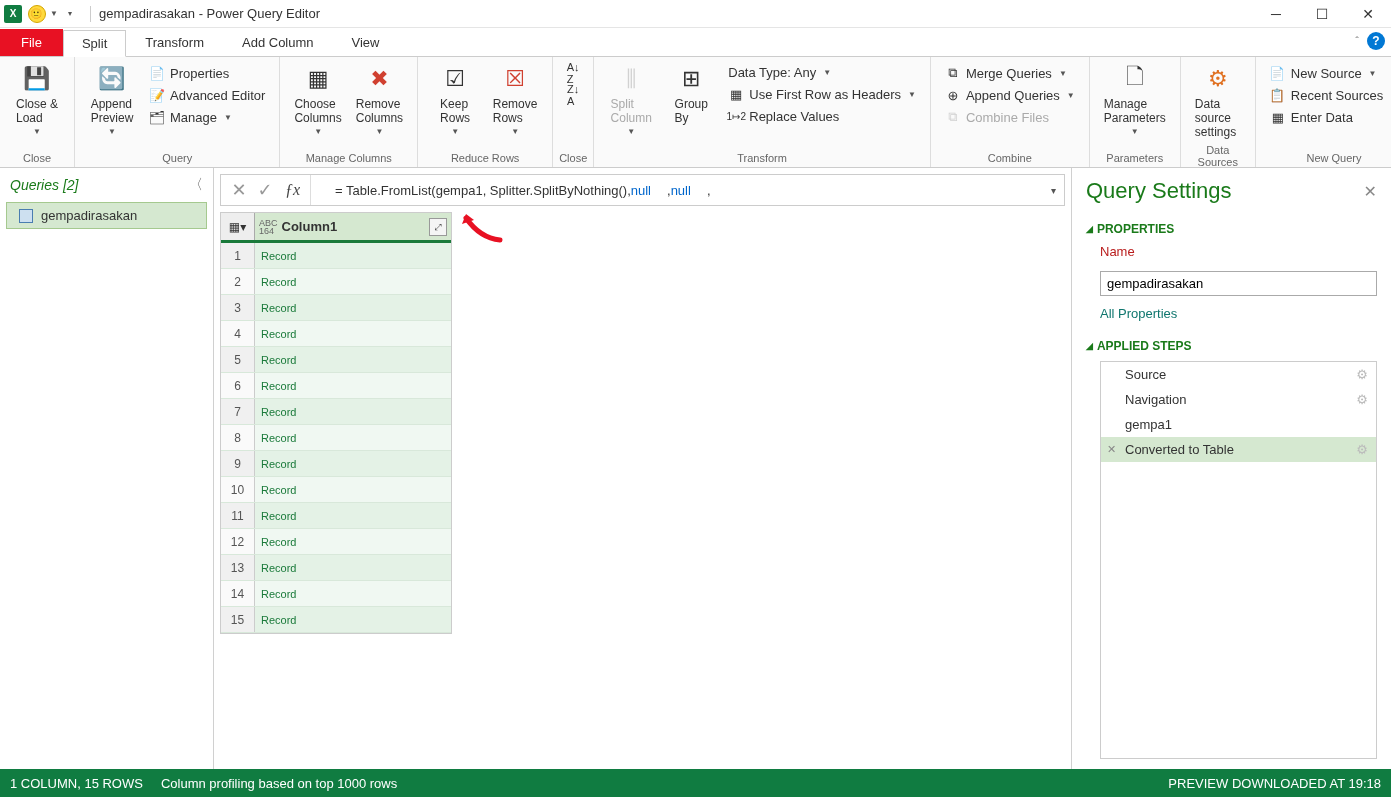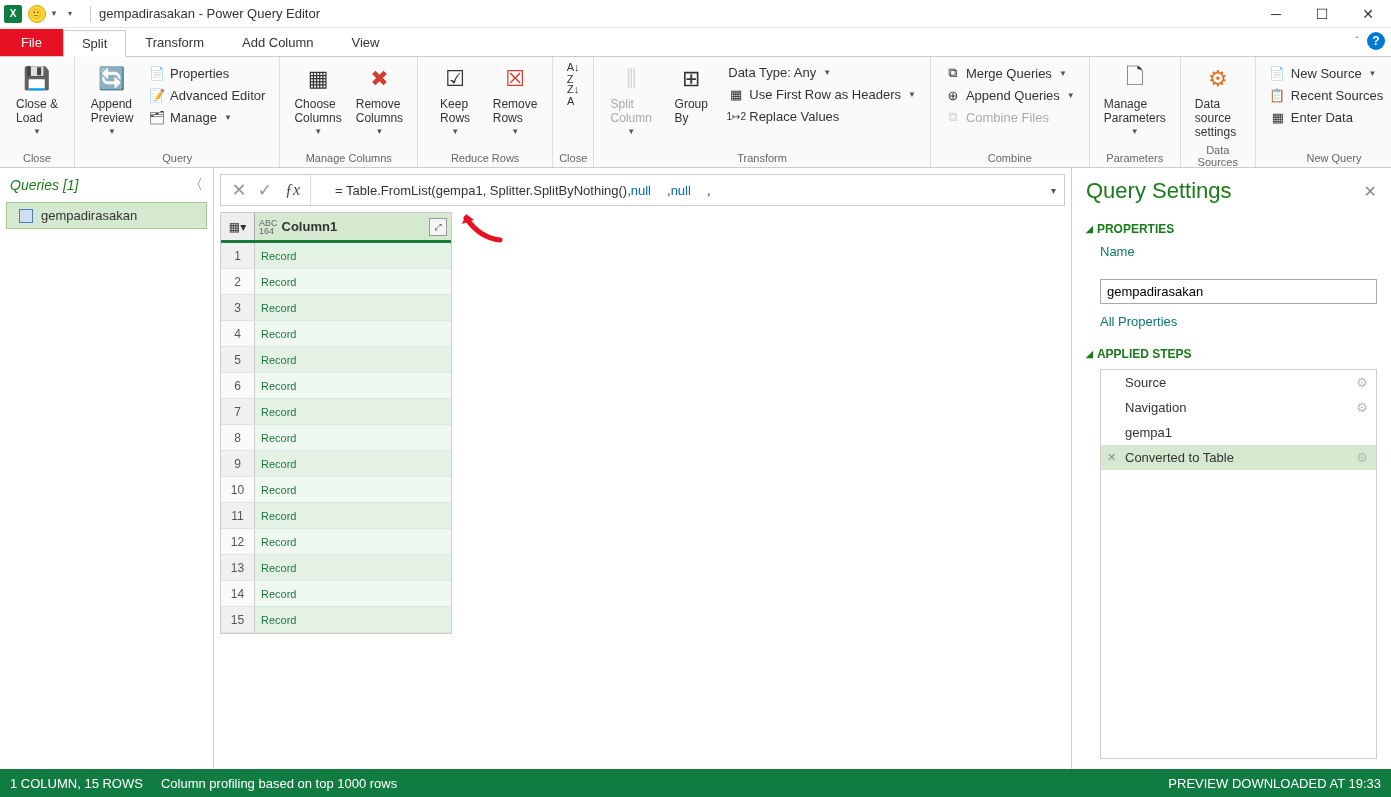--- a/index.html
+++ b/index.html
@@ -70,21 +70,21 @@
 .datagrid .drow:nth-child(even) .cell { background:#f0f8f2;}
 .datagrid .drow:nth-child(even) .rn { background:#fafafa;}
 
 .red-arrow { position:absolute; left:246px; top:44px; pointer-events:none;}
 
 .rightpane { width:320px; border-left:1px solid #d0d0d0; padding:10px 14px; display:flex; flex-direction:column;}
 .rightpane .rtitle { font-size:22px; font-weight:300; color:#1a7a1a; display:flex; justify-content:space-between; align-items:center; font-family:"Segoe UI Light","Segoe UI"; margin-bottom:18px;}
 .rightpane .rtitle .x { font-size:16px; color:#888; cursor:pointer; font-weight:normal;}
 .rightpane .section { font-size:12px; font-weight:bold; color:#1a7a1a; margin-bottom:8px; display:flex; align-items:center; gap:4px;}
 .rightpane .section .tri { font-size:9px;}
-.rightpane .plabel { font-size:13px; color:#0f766e; margin-bottom:20px; padding-left:14px;}
+.rightpane .plabel { font-size:13px; color:#b91c1c; margin-bottom:12px; padding-left:14px;}
 .rightpane input[type=text]{ width:calc(100% - 14px); margin-left:14px; padding:4px 6px; border:1px solid #aaa; font-size:13px; margin-bottom:10px;}
 .rightpane .link { color:#0f766e; font-size:13px; padding-left:14px; cursor:pointer; margin-bottom:18px;}
 .rightpane .steps { border:1px solid #ccc; margin-left:14px; flex:1; overflow:auto;}
 .rightpane .step { padding:5px 8px 5px 24px; font-size:13px; cursor:pointer; position:relative; display:flex; justify-content:space-between; align-items:center;}
 .rightpane .step.active { background:#d5e8d0;}
 .rightpane .step .gear { color:#bbb; font-size:13px;}
 .rightpane .step .del { position:absolute; left:6px; font-size:11px; color:#888;}
 
 
 .status { height:28px; background:#107c41; color:#fff; display:flex; align-items:center; padding:0 10px; font-size:13px; gap:18px;}
@@ -307,21 +307,21 @@
       </div>
     </div>
     <div class="label">New Query</div>
   </div>
 </div>
 
 <div class="main">
 
   <div class="leftpane">
     <div class="hdr">
-      <span>Queries [1]</span>
+      <span>Queries [2]</span>
       <span class="collapse">〈</span>
     </div>
     <div class="qitem">
       <span class="tbl-ico"></span>
       <span>gempadirasakan</span>
     </div>
   </div>
 
   <div class="center">
     <div class="formula">
@@ -453,14 +453,14 @@
           <span>Converted to Table</span>
           <span class="gear">⚙</span>
         </div>
       </div>
   </div>
 </div>
 
 <div class="status">
   <span>1 COLUMN, 15 ROWS</span>
   <span>Column profiling based on top 1000 rows</span>
-  <span class="right">PREVIEW DOWNLOADED AT 19:33</span>
+  <span class="right">PREVIEW DOWNLOADED AT 19:18</span>
 </div>
 
 </body></html>

